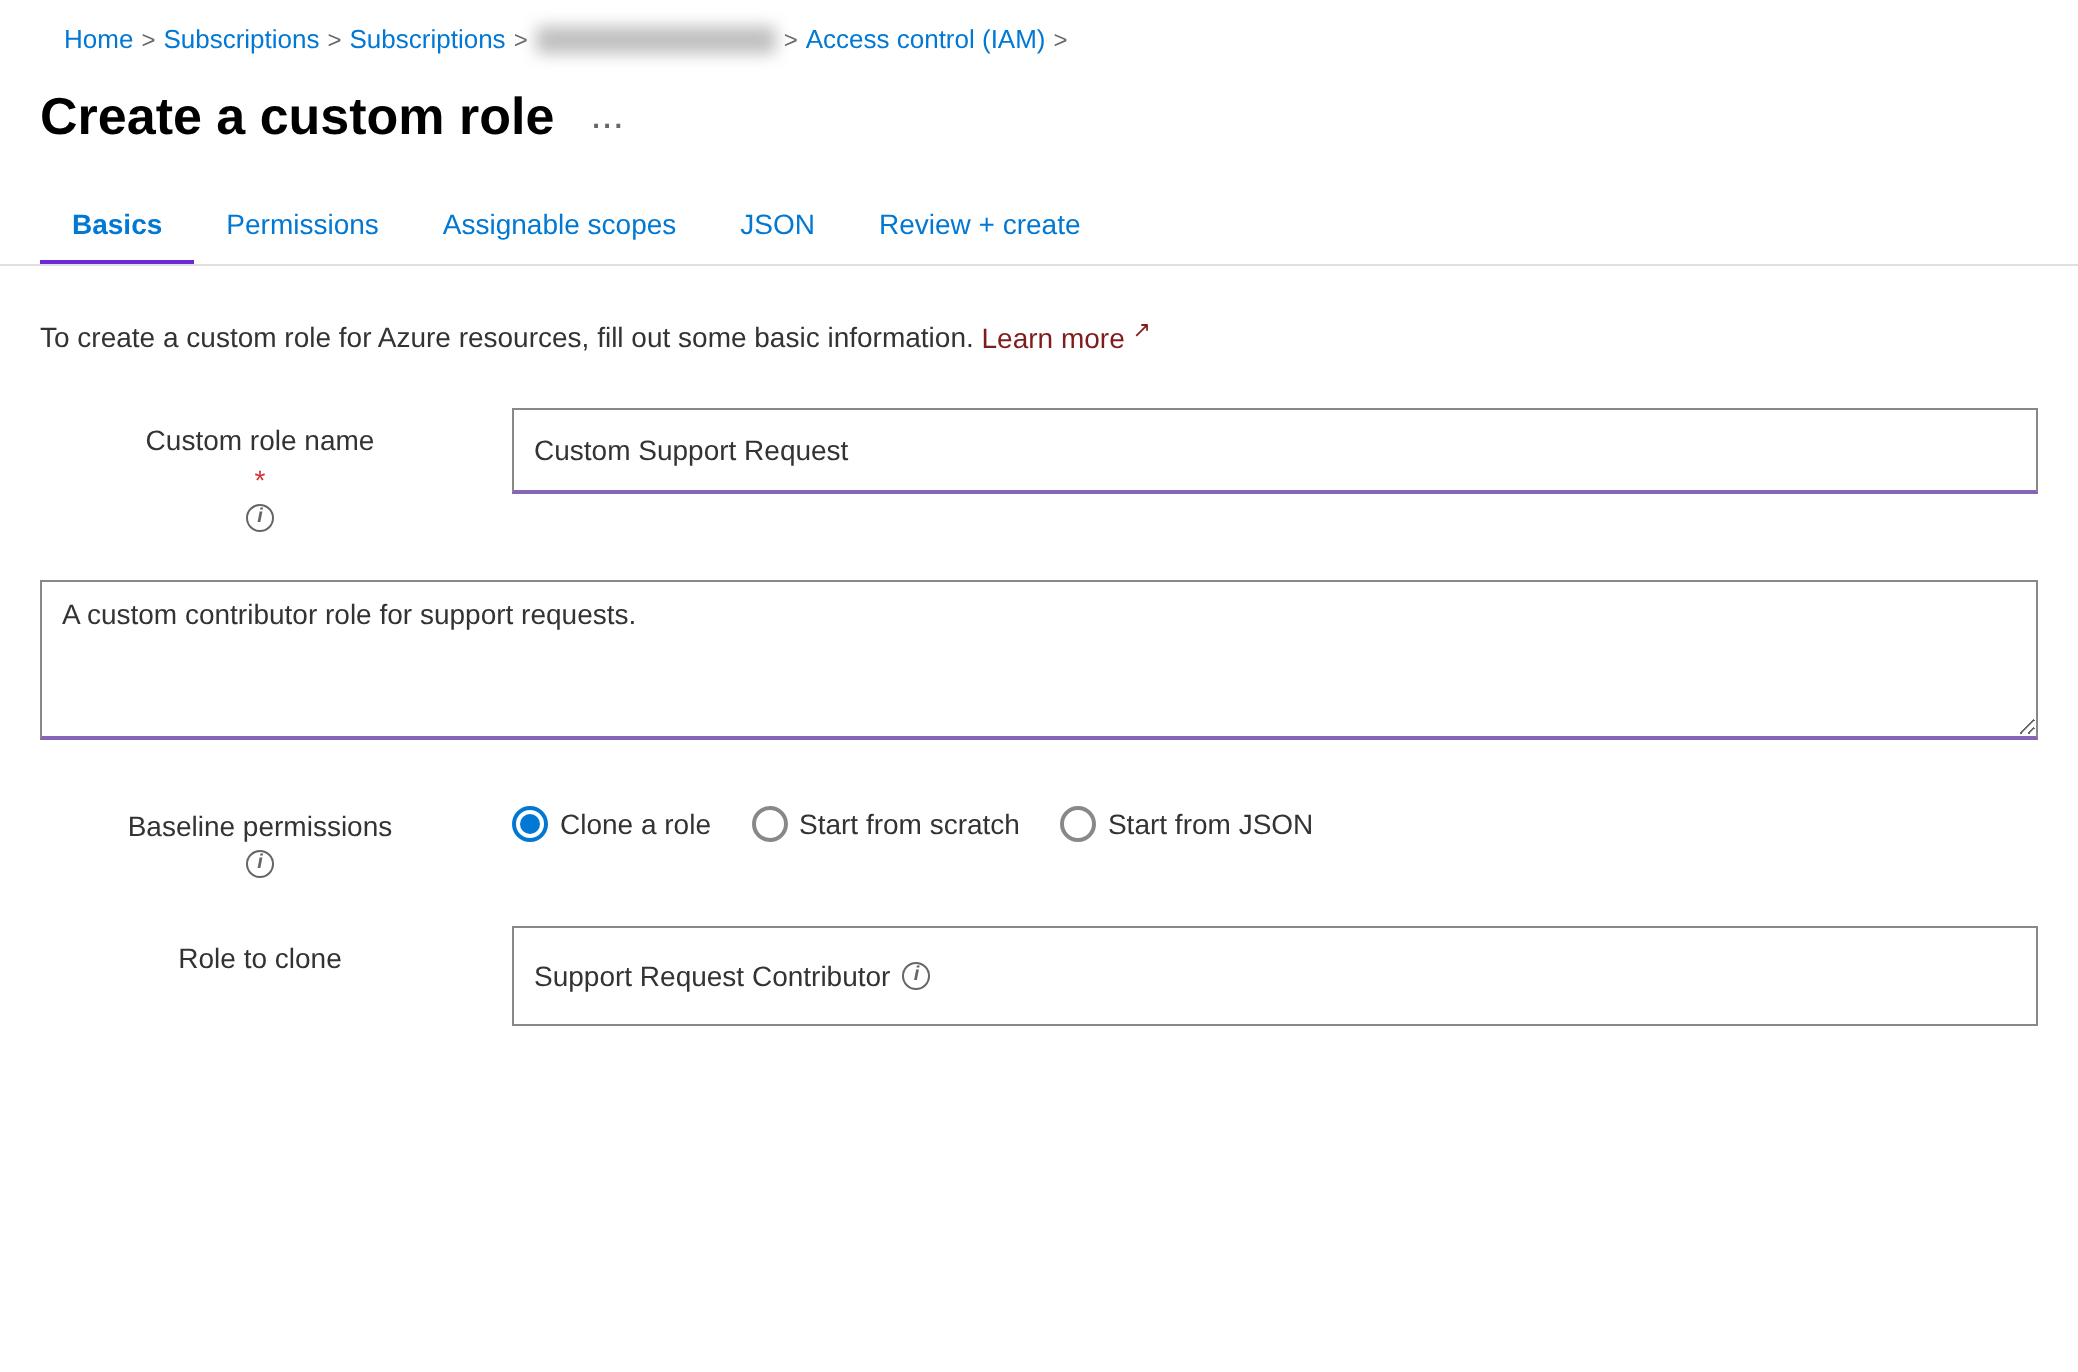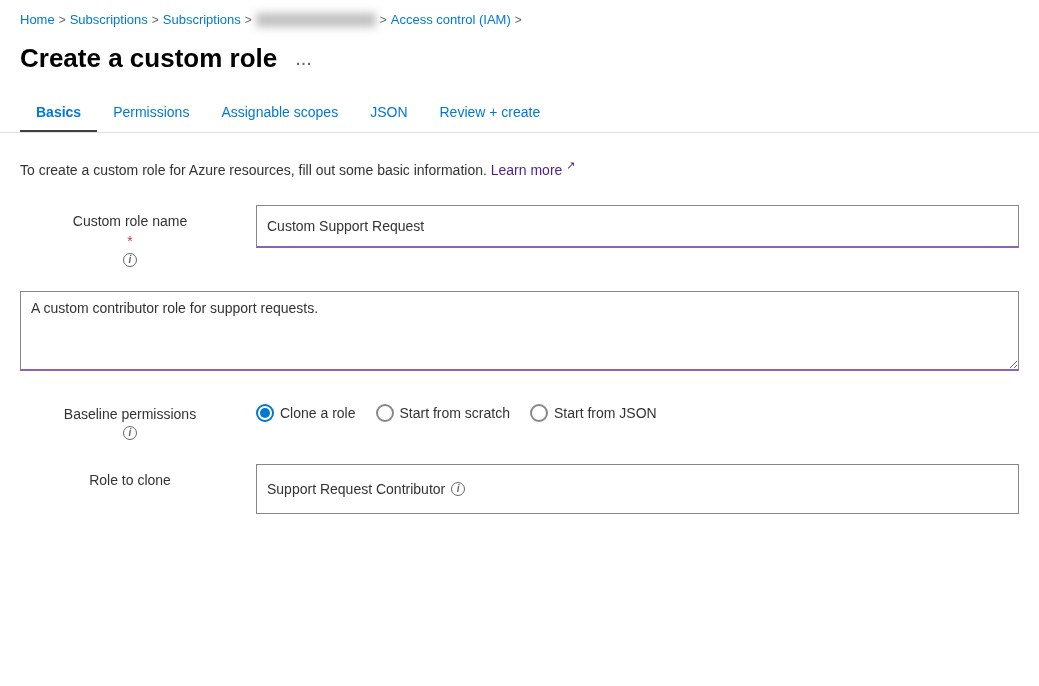--- a/index.html
+++ b/index.html
@@ -8,21 +8,21 @@
       font-size: 14px;
       color: #333;
       background: #fff;
       padding: 0;
     }
 
     .breadcrumb {
       display: flex;
       align-items: center;
       gap: 4px;
-      padding: 12px 20px 8px 20px;
+      padding: 12px 20px 8px 32px;
       font-size: 13px;
       color: #0078d4;
       flex-wrap: wrap;
     }
     .breadcrumb a {
       color: #0078d4;
       text-decoration: none;
       cursor: pointer;
     }
     .breadcrumb-sep {
@@ -71,36 +71,36 @@
       padding: 10px 16px;
       cursor: pointer;
       color: #0078d4;
       font-size: 14px;
       border-bottom: 2px solid transparent;
       white-space: nowrap;
       text-decoration: none;
     }
     .tab.active {
       color: #0078d4;
-      border-bottom: 2px solid #404040;
+      border-bottom: 2px solid #6d28d9;
       font-weight: 600;
     }
 
     .content {
       padding: 0 20px;
     }
 
     .description-text {
       font-size: 14px;
       color: #333;
       margin-bottom: 24px;
       line-height: 1.5;
     }
     .description-text a {
-      color: #4c1d95;
+      color: #7f1d1d;
       text-decoration: none;
     }
     .external-icon {
       font-size: 11px;
       vertical-align: super;
     }
 
     .form-row {
       display: flex;
       align-items: flex-start;

